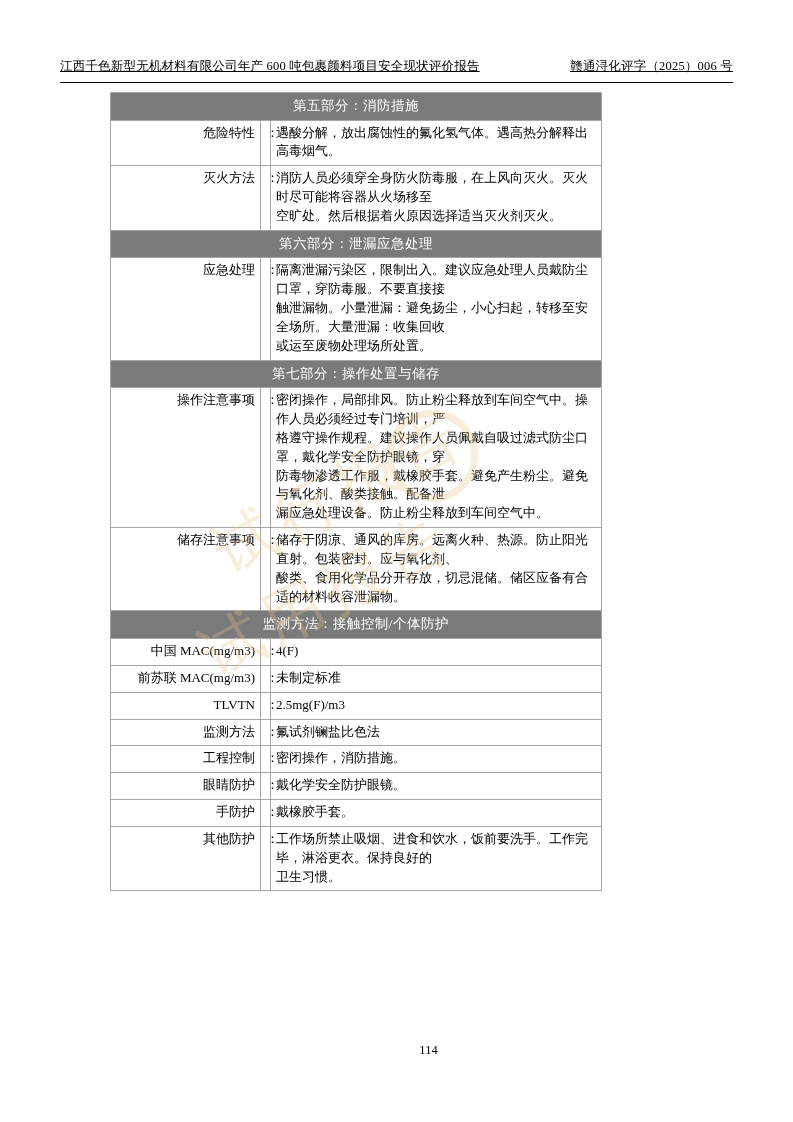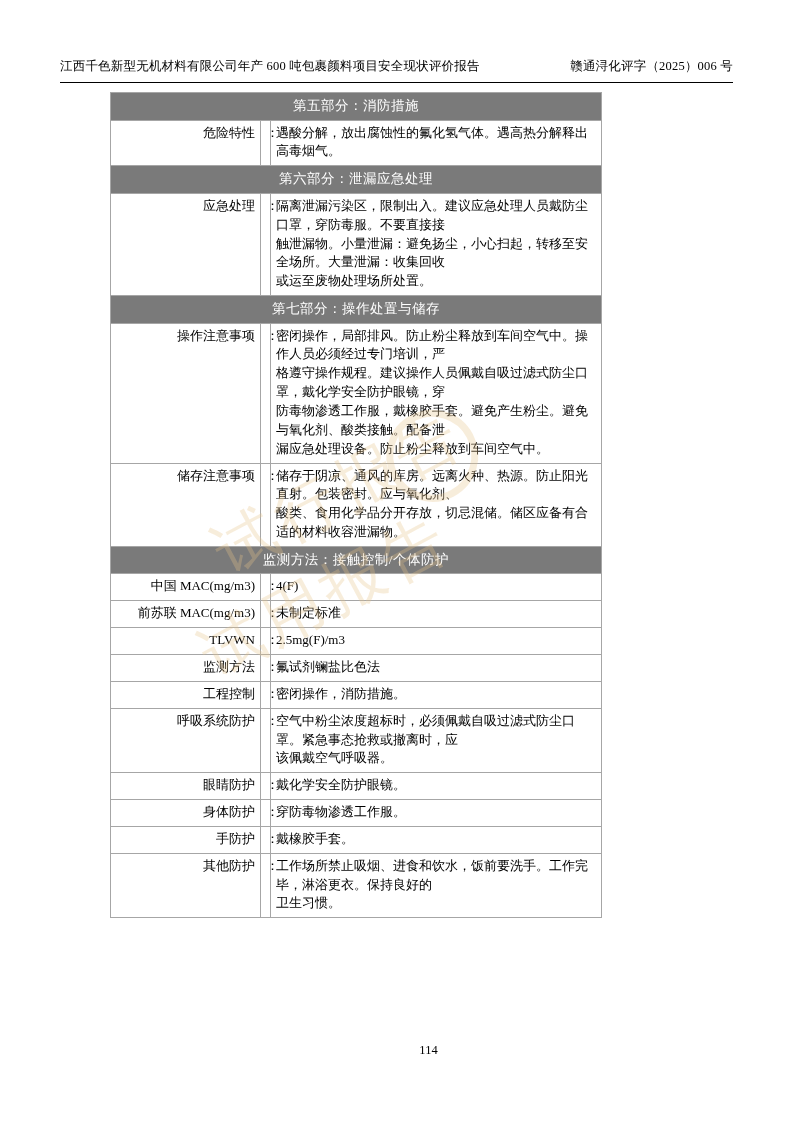--- a/index.html
+++ b/index.html
@@ -20,20 +20,21 @@
   .header {
     position: absolute;
     top: 58px;
     left: 60px;
     right: 60px;
     display: flex;
     justify-content: space-between;
     align-items: flex-end;
     font-size: 12.5px;
     letter-spacing: 0.2px;
+    text-decoration: underline;
   }
   .header-line {
     position: absolute;
     top: 82px;
     left: 60px;
     right: 60px;
     border-bottom: 1px solid #000;
   }
   .content {
     position: absolute;
@@ -141,20 +142,28 @@
             <td class="section" colspan="3">第五部分：消防措施</td>
           </tr>
           <tr>
             <td class="label-cell">危险特性</td>
             <td class="colon">：</td>
             <td class="value">
               <p>遇酸分解，放出腐蚀性的氟化氢气体。遇高热分解释出高毒烟气。</p>
             </td>
           </tr>
           <tr>
+            <td class="label-cell">灭火方法</td>
+            <td class="colon">：</td>
+            <td class="value">
+              <p>消防人员必须穿全身防火防毒服，在上风向灭火。灭火时尽可能将容器从火场移至</p>
+              <p>空旷处。然后根据着火原因选择适当灭火剂灭火。</p>
+            </td>
+          </tr>
+          <tr>
             <td class="section" colspan="3">第六部分：泄漏应急处理</td>
           </tr>
           <tr>
             <td class="label-cell">应急处理</td>
             <td class="colon">：</td>
             <td class="value">
               <p>隔离泄漏污染区，限制出入。建议应急处理人员戴防尘口罩，穿防毒服。不要直接接</p>
               <p>触泄漏物。小量泄漏：避免扬尘，小心扫起，转移至安全场所。大量泄漏：收集回收</p>
               <p>或运至废物处理场所处置。</p>
             </td>
@@ -191,60 +200,45 @@
             </td>
           </tr>
           <tr>
             <td class="label-cell">前苏联 MAC(mg/m3)</td>
             <td class="colon">：</td>
             <td class="value">
               <p>未制定标准</p>
             </td>
           </tr>
           <tr>
-            <td class="label-cell">TLVWN</td>
+            <td class="label-cell">TLVTN</td>
             <td class="colon">：</td>
             <td class="value">
               <p>2.5mg(F)/m3</p>
             </td>
           </tr>
           <tr>
             <td class="label-cell">监测方法</td>
             <td class="colon">：</td>
             <td class="value">
               <p>氟试剂镧盐比色法</p>
             </td>
           </tr>
           <tr>
             <td class="label-cell">工程控制</td>
             <td class="colon">：</td>
             <td class="value">
               <p>密闭操作，消防措施。</p>
             </td>
           </tr>
           <tr>
-            <td class="label-cell">呼吸系统防护</td>
-            <td class="colon">：</td>
-            <td class="value">
-              <p>空气中粉尘浓度超标时，必须佩戴自吸过滤式防尘口罩。紧急事态抢救或撤离时，应</p>
-              <p>该佩戴空气呼吸器。</p>
-            </td>
-          </tr>
-          <tr>
             <td class="label-cell">眼睛防护</td>
             <td class="colon">：</td>
             <td class="value">
               <p>戴化学安全防护眼镜。</p>
-            </td>
-          </tr>
-          <tr>
-            <td class="label-cell">身体防护</td>
-            <td class="colon">：</td>
-            <td class="value">
-              <p>穿防毒物渗透工作服。</p>
             </td>
           </tr>
           <tr>
             <td class="label-cell">手防护</td>
             <td class="colon">：</td>
             <td class="value">
               <p>戴橡胶手套。</p>
             </td>
           </tr>
           <tr>

